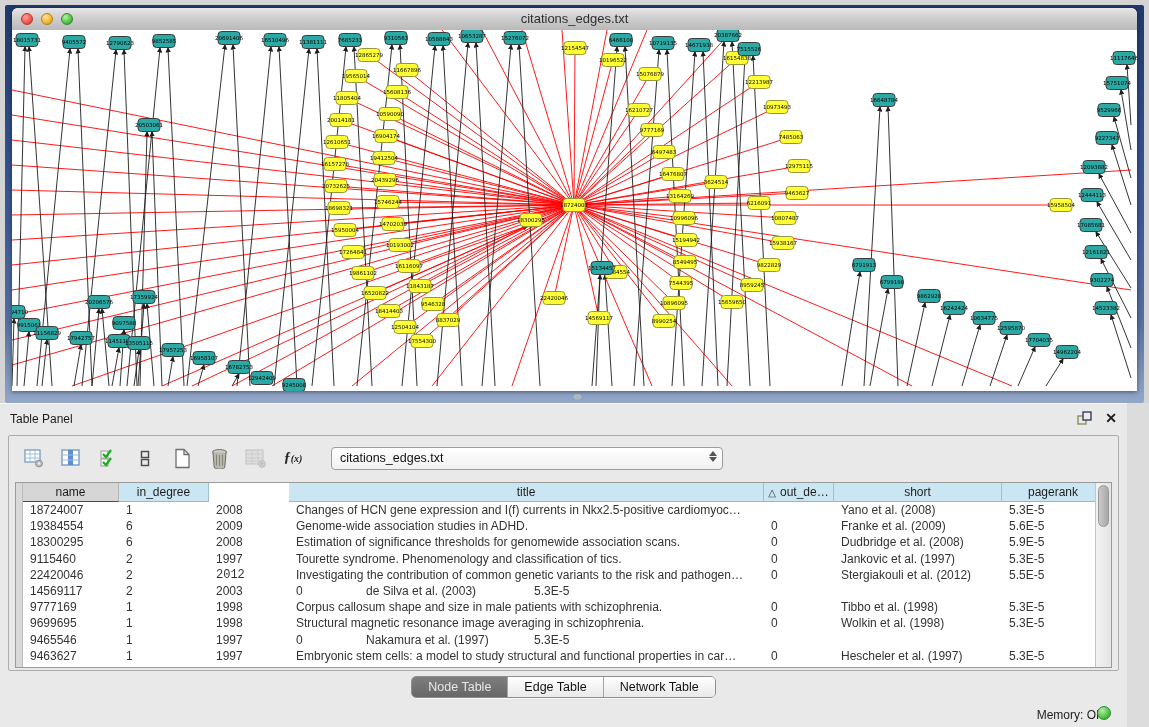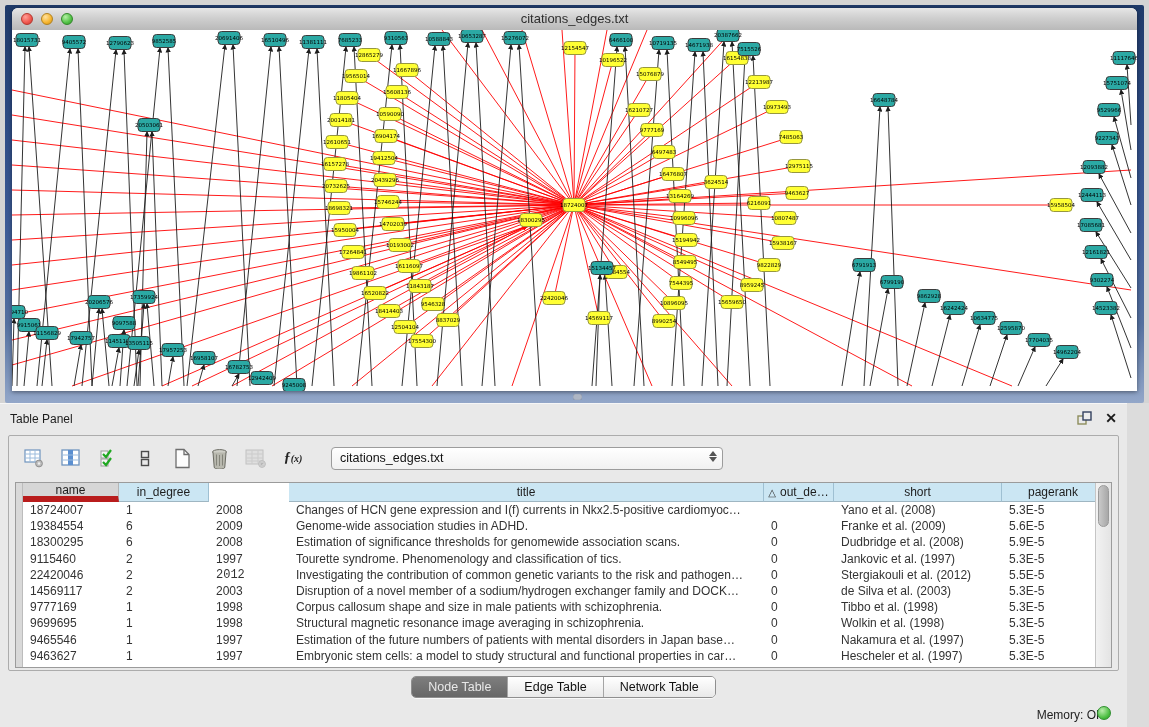--- a/index.html
+++ b/index.html
@@ -52,21 +52,21 @@
   .combo .stepper i.dn{border-top:5px solid #555;}
 
   .tablewrap{position:absolute;left:6px;right:6px;top:46px;bottom:2px;background:#fff;
       border:1px solid #9b9b9b;display:flex;flex-direction:row;overflow:hidden;}
   .gutter{width:6px;background:#d9d9d9;border-right:1px solid #bcbcbc;}
   .cols{flex:1;display:flex;flex-direction:column;overflow:hidden;}
   .thead{display:flex;height:19px;flex:0 0 19px;}
   .hcell{box-sizing:border-box;height:19px;background:#cbe6f3;border-right:1px solid #9fc0d2;
       border-bottom:1px solid #9fb6c2;font-size:12px;color:#1d1d1d;display:flex;align-items:center;
       justify-content:center;white-space:nowrap;overflow:hidden;}
-  .hcell.gray{background:#d6d6d6;border-right:1px solid #b5b5b5;border-bottom:6px solid #b91c1c;}
+  .hcell.gray{background:#d6d6d6;border-right:1px solid #b5b5b5;border-bottom:1px solid #b91c1c;}
   .hcell .sort{font-size:10px;margin-right:4px;color:#333;}
   .tbody{flex:1;background:#fff;}
   .trow{display:flex;height:16.2px;}
   .tcell{box-sizing:border-box;padding-left:7px;font-size:12px;color:#333;white-space:nowrap;
       overflow:hidden;display:flex;align-items:center;}
   .vscroll{width:15px;background:linear-gradient(90deg,#f2f2f2,#e4e4e4);border-left:1px solid #c5c5c5;position:relative;}
   .vthumb{position:absolute;left:2px;right:2px;top:2px;height:40px;border-radius:6px;
       background:linear-gradient(90deg,#c9c9c9,#a8a8a8);border:1px solid #9a9a9a;}
 
   .tabs-bar{position:absolute;left:0;right:0;bottom:30px;height:22px;display:flex;justify-content:center;}
@@ -877,21 +877,20 @@
                 <div class="tcell" style="width: 80px; flex: 0 0 80px; font-family: Liberation Mono, monospace;">2012</div>
                 <div class="tcell" style="width: 475px; flex: 0 0 475px;">Investigating the contribution of common genetic variants to the risk and pathogen…</div>
                 <div class="tcell" style="width: 70px; flex: 0 0 70px;">0</div>
                 <div class="tcell" style="width: 168px; flex: 0 0 168px;">Stergiakouli et al. (2012)</div>
                 <div class="tcell" style="width: 103px; flex: 0 0 103px;">5.5E-5</div>
               </div>
               <div class="trow">
                 <div class="tcell" style="width: 96px; flex: 0 0 96px;">14569117</div>
                 <div class="tcell" style="width: 90px; flex: 0 0 90px;">2</div>
                 <div class="tcell" style="width: 80px; flex: 0 0 80px;">2003</div>
-                <div class="tcell" style="width: 475px; flex: 0 0 475px;">Disruption of a novel member of a sodium/hydrogen exchanger family and DOCK…</div>
                 <div class="tcell" style="width: 70px; flex: 0 0 70px;">0</div>
                 <div class="tcell" style="width: 168px; flex: 0 0 168px;">de Silva et al. (2003)</div>
                 <div class="tcell" style="width: 103px; flex: 0 0 103px;">5.3E-5</div>
               </div>
               <div class="trow">
                 <div class="tcell" style="width: 96px; flex: 0 0 96px;">9777169</div>
                 <div class="tcell" style="width: 90px; flex: 0 0 90px;">1</div>
                 <div class="tcell" style="width: 80px; flex: 0 0 80px;">1998</div>
                 <div class="tcell" style="width: 475px; flex: 0 0 475px;">Corpus callosum shape and size in male patients with schizophrenia.</div>
                 <div class="tcell" style="width: 70px; flex: 0 0 70px;">0</div>
@@ -904,21 +903,20 @@
                 <div class="tcell" style="width: 80px; flex: 0 0 80px;">1998</div>
                 <div class="tcell" style="width: 475px; flex: 0 0 475px;">Structural magnetic resonance image averaging in schizophrenia.</div>
                 <div class="tcell" style="width: 70px; flex: 0 0 70px;">0</div>
                 <div class="tcell" style="width: 168px; flex: 0 0 168px;">Wolkin et al. (1998)</div>
                 <div class="tcell" style="width: 103px; flex: 0 0 103px;">5.3E-5</div>
               </div>
               <div class="trow">
                 <div class="tcell" style="width: 96px; flex: 0 0 96px;">9465546</div>
                 <div class="tcell" style="width: 90px; flex: 0 0 90px;">1</div>
                 <div class="tcell" style="width: 80px; flex: 0 0 80px;">1997</div>
-                <div class="tcell" style="width: 475px; flex: 0 0 475px;">Estimation of the future numbers of patients with mental disorders in Japan base…</div>
                 <div class="tcell" style="width: 70px; flex: 0 0 70px;">0</div>
                 <div class="tcell" style="width: 168px; flex: 0 0 168px;">Nakamura et al. (1997)</div>
                 <div class="tcell" style="width: 103px; flex: 0 0 103px;">5.3E-5</div>
               </div>
               <div class="trow">
                 <div class="tcell" style="width: 96px; flex: 0 0 96px;">9463627</div>
                 <div class="tcell" style="width: 90px; flex: 0 0 90px;">1</div>
                 <div class="tcell" style="width: 80px; flex: 0 0 80px;">1997</div>
                 <div class="tcell" style="width: 475px; flex: 0 0 475px;">Embryonic stem cells: a model to study structural and functional properties in car…</div>
                 <div class="tcell" style="width: 70px; flex: 0 0 70px;">0</div>

